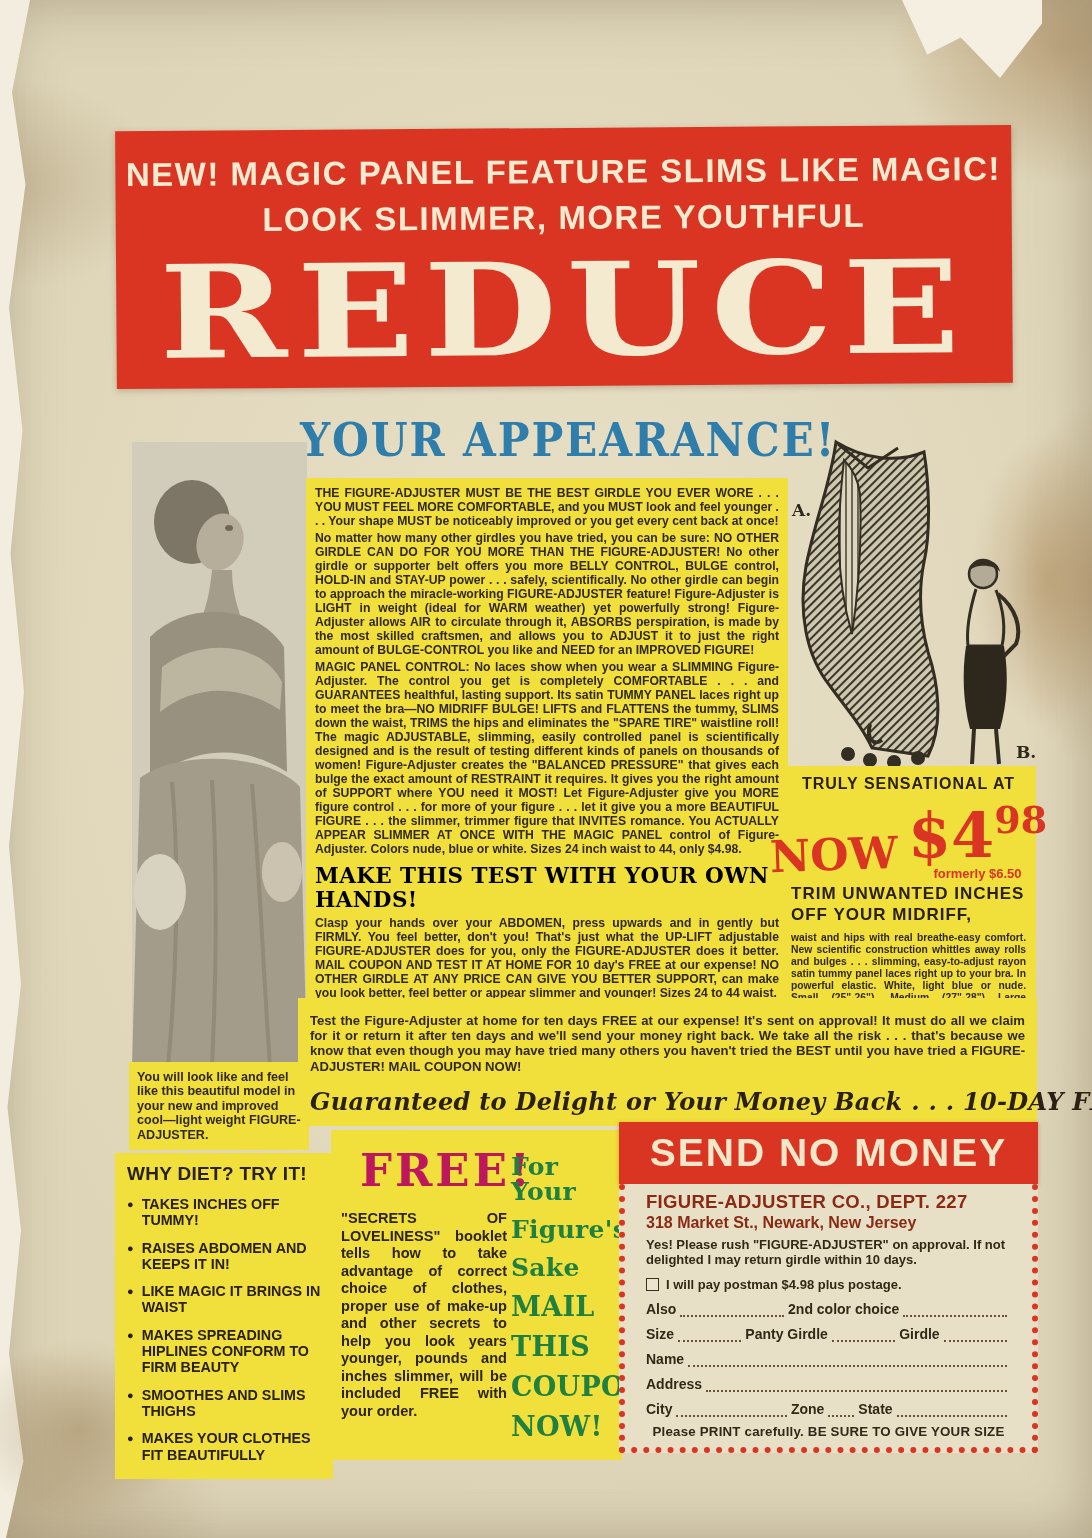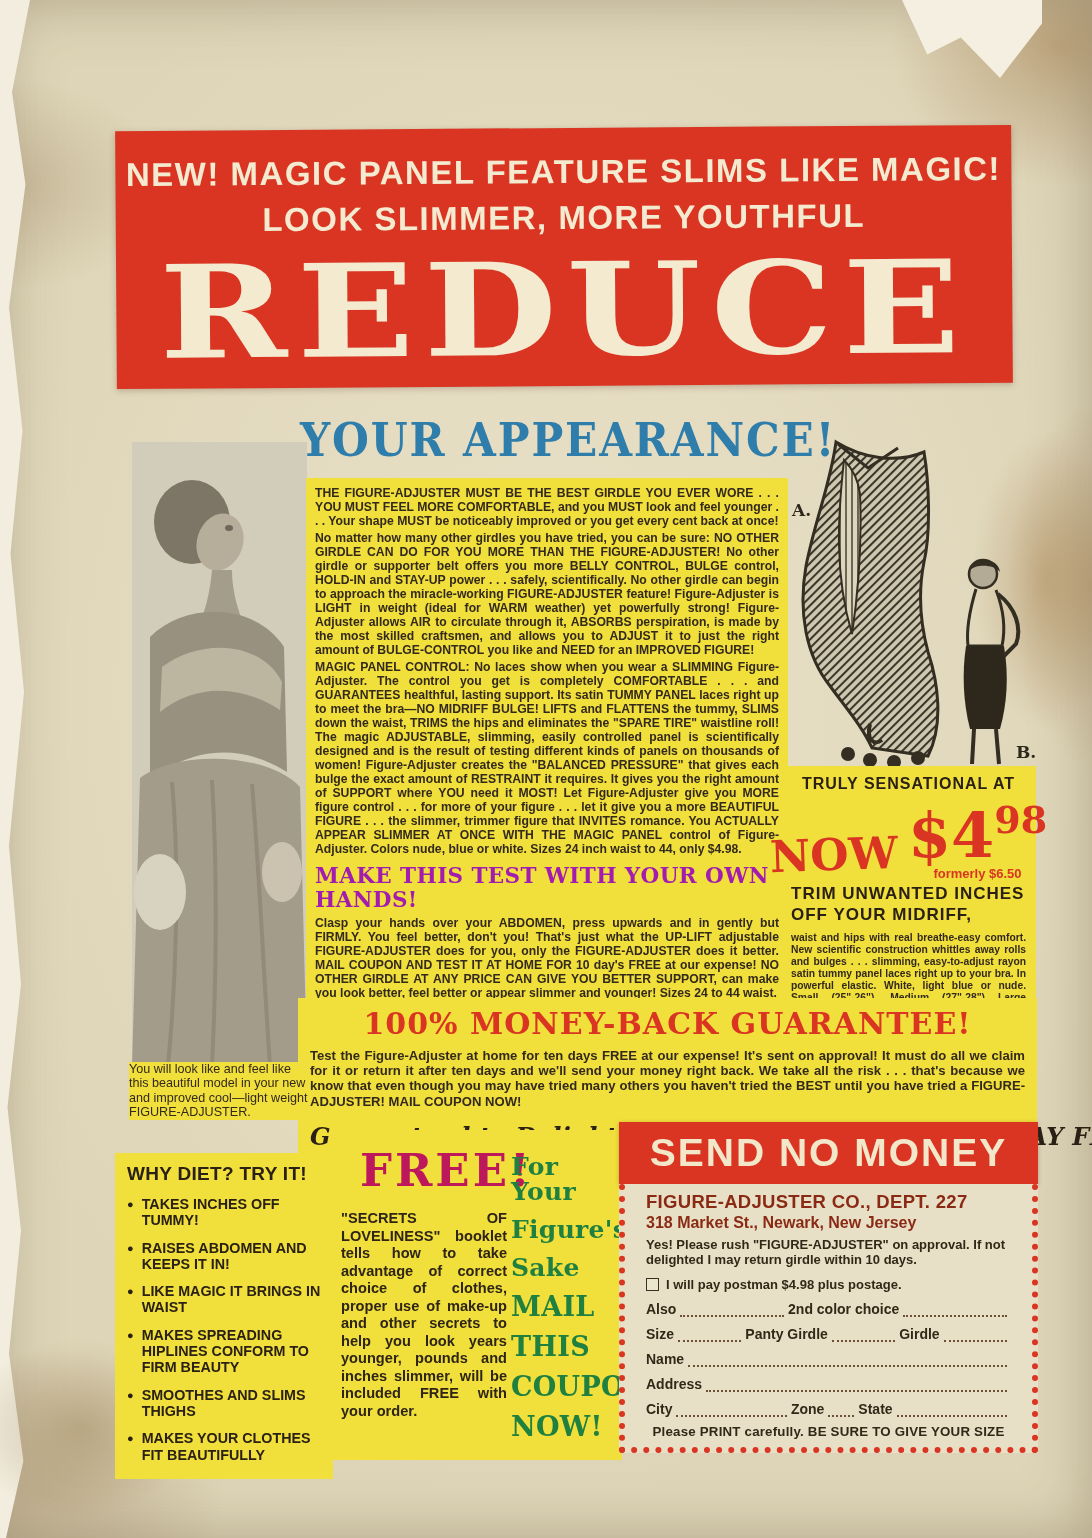--- a/index.html
+++ b/index.html
@@ -43,21 +43,21 @@
   
   .photo{left:132px;top:442px;width:175px;height:625px;background:#d4cebc;
     box-shadow:0 0 0 2px #ccc5b0 inset;}
 
   
   .yellow{background:#f1df3b;}
   .body-block{left:306px;top:478px;width:482px;padding:8px 9px;box-sizing:border-box;
     color:#33291c;font-size:12.2px;line-height:14px;font-weight:600;text-align:justify;}
   .body-block p{margin:0 0 3px 0;}
   .test-heading{font-family:"DejaVu Serif",serif;font-weight:bold;font-size:21.5px;line-height:24px;
-    letter-spacing:.4px;margin:8px 0 4px 0;color:#a21caf;text-align:left;}
+    letter-spacing:.4px;margin:8px 0 4px 0;color:#000000;text-align:left;}
 
   
   .illus{left:778px;top:424px;width:258px;height:342px;}
   .illus-label{position:absolute;font-family:"DejaVu Serif",serif;font-weight:bold;font-size:17px;color:#2e281c;}
 
   
   .price-box{left:781px;top:766px;width:255px;padding:9px 10px 10px;box-sizing:border-box;}
   .price-head{font-size:16px;font-weight:800;letter-spacing:1px;color:#2a2114;text-align:center;}
   .price-row{display:flex;align-items:flex-end;justify-content:center;gap:10px;margin-top:4px;height:84px;}
   .now{color:#d93522;font-family:"DejaVu Serif",serif;font-weight:bold;font-size:44px;line-height:1;
@@ -71,22 +71,22 @@
 
   
   .band{left:298px;top:998px;width:739px;padding:8px 12px 10px;box-sizing:border-box;}
   .g-head{color:#d93522;font-family:"DejaVu Serif",serif;font-weight:bold;font-size:30px;
     letter-spacing:1px;text-align:center;}
   .g-para{color:#33291c;font-size:13.1px;line-height:15.2px;font-weight:600;text-align:justify;margin-top:7px;}
   .g-tag{color:#2a2114;font-family:"DejaVu Serif",serif;font-weight:bold;font-style:italic;
     font-size:24px;margin-top:13px;letter-spacing:.3px;white-space:nowrap;}
 
   
-  .caption{left:129px;top:1062px;width:180px;box-sizing:border-box;
-    font-size:12.6px;line-height:14.4px;font-weight:400;color:#33291c;}
+  .caption{left:129px;top:1062px;width:180px;padding:8px;box-sizing:border-box;
+    font-size:12.6px;line-height:14.4px;font-weight:700;color:#33291c;}
 
   
   .list-block{left:115px;top:1153px;width:218px;padding:10px 6px 16px 12px;box-sizing:border-box;}
   .list-head{font-size:19px;font-weight:800;color:#2a2114;letter-spacing:.3px;}
   .list-item{display:flex;gap:8px;margin-top:11px;font-size:14.3px;line-height:16.3px;font-weight:800;color:#2a2114;}
   .bullet{font-size:11px;line-height:16px;}
 
   
   .mid-block{left:331px;top:1130px;width:291px;height:330px;}
   .free-head{position:absolute;left:29px;top:14px;color:#be185d;font-family:"DejaVu Serif",serif;
@@ -198,21 +198,20 @@
       <span class="price-stack">
         <span class="dollar">$4</span><span class="cents">98</span>
         <span class="formerly">formerly $6.50</span>
       </span>
     </div>
     <div class="price-sub">TRIM UNWANTED INCHES OFF YOUR MIDRIFF,</div>
     <div class="price-details">waist and hips with real breathe-easy comfort. New scientific construction whittles away rolls and bulges . . . slimming, easy-to-adjust rayon satin tummy panel laces right up to your bra. In powerful elastic. White, light blue or nude. Small (25"-26"), Medium (27"-28") Large (29"-30"), Extra Large (31"-32"). Also "PLUS" SIZES for the fuller figure. XX (33"-35"), XXX (36"-38"), XXXX (39"-40"). XXXXX (41"-44").</div>
   </div>
 
   <div class="abs yellow band">
-    <div class="g-head">100% MONEY-BACK GUARANTEE!</div>
     <div class="g-para">Test the Figure-Adjuster at home for ten days FREE at our expense! It's sent on approval! It must do all we claim for it or return it after ten days and we'll send your money right back. We take all the risk . . . that's because we know that even though you may have tried many others you haven't tried the BEST until you have tried a FIGURE-ADJUSTER! MAIL COUPON NOW!</div>
     <div class="g-tag">Guaranteed to Delight or Your Money Back . . . 10-DAY FREE TRIAL!</div>
   </div>
 
   <div class="abs yellow caption">You will look like and feel like this beautiful model in your new and improved cool—light weight FIGURE-ADJUSTER.</div>
 
   <div class="abs yellow list-block">
     <div class="list-head">WHY DIET? TRY IT!</div>
     <div class="list-item">
         <span class="bullet">●</span>

